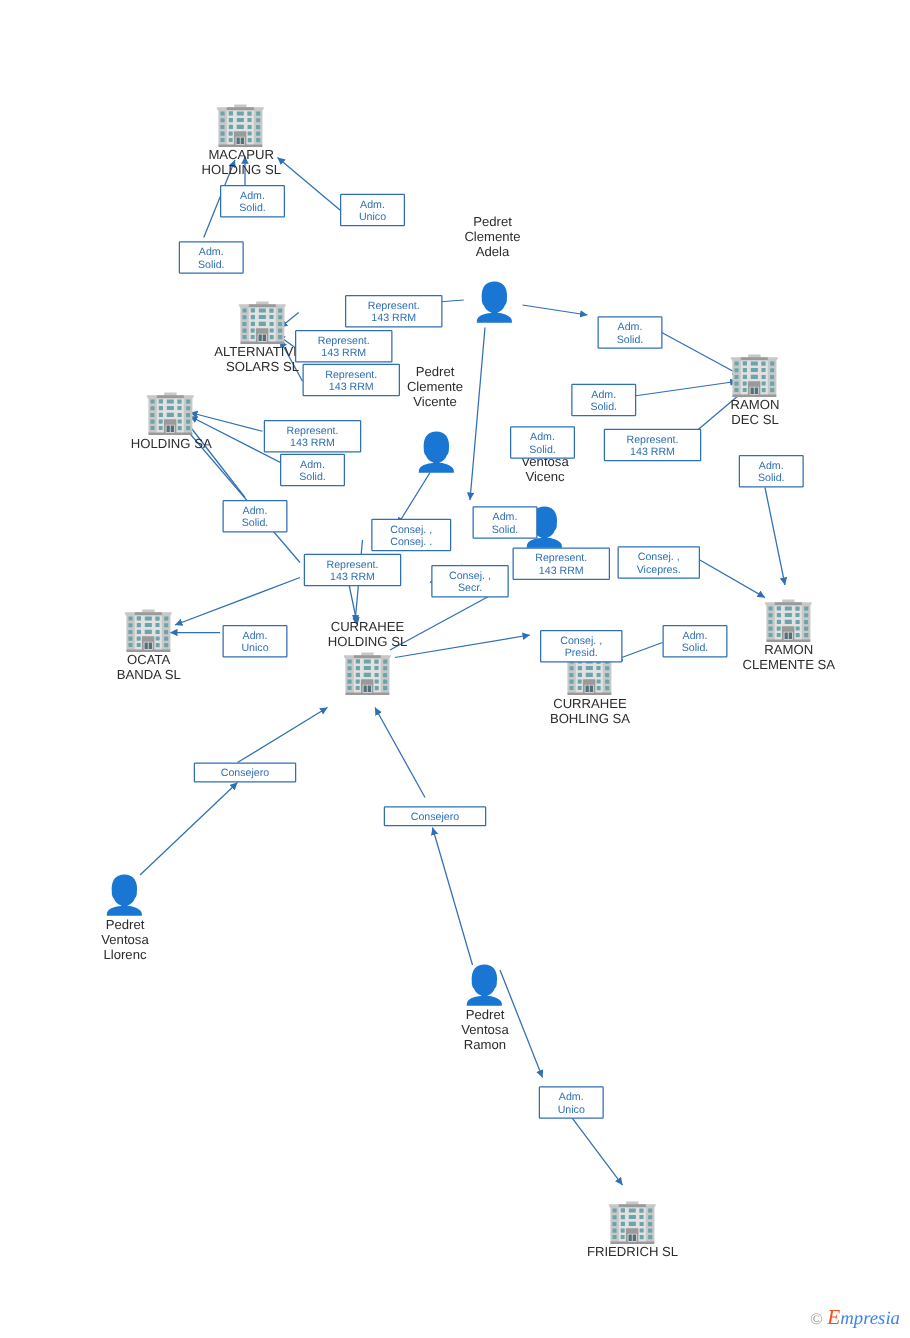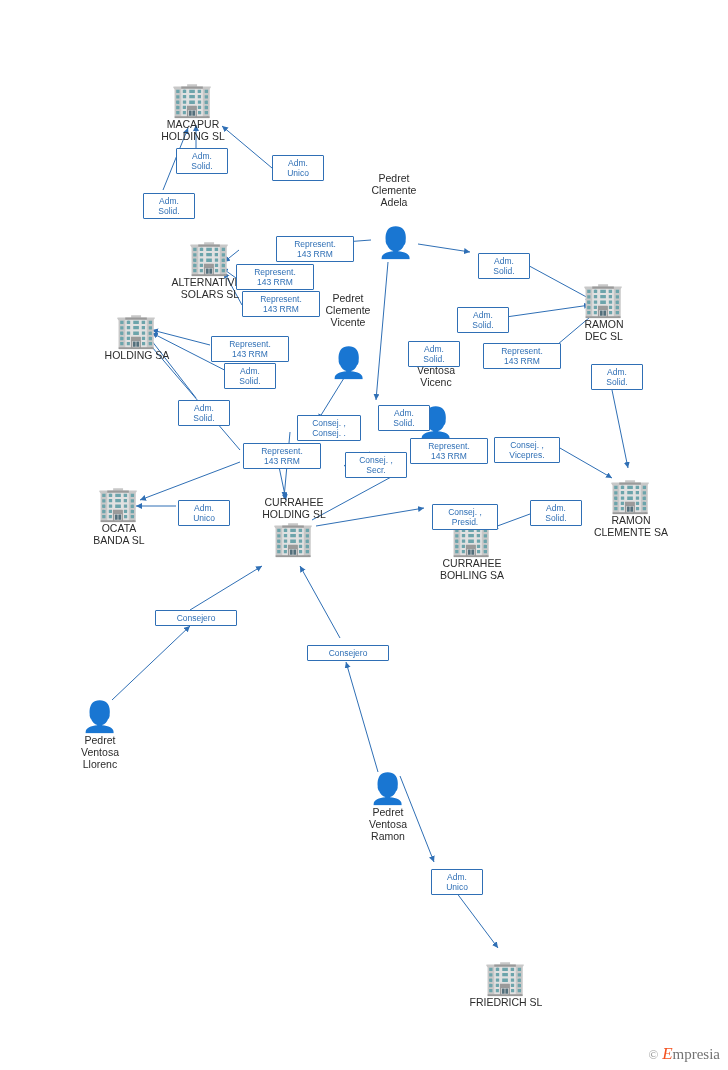--- a/index.html
+++ b/index.html
@@ -79,21 +79,22 @@
   .watermark .c {
     color: #9a9a9a;
     font-size: 13px;
   }
   .watermark .e {
     color: #f4511e;
     font-style: italic;
     font-size: 17px;
   }
   .watermark .rest {
-    color: #737373;
+    color: #3b82f6;
+    font-style: italic;
   }
 </style>
 </head>
 <body>
 
 <div id="canvas">
 
   <svg class="links" viewBox="0 0 728 1070">
     <defs>
       <marker id="arrow" markerWidth="7" markerHeight="7" refX="6" refY="3" orient="auto">

